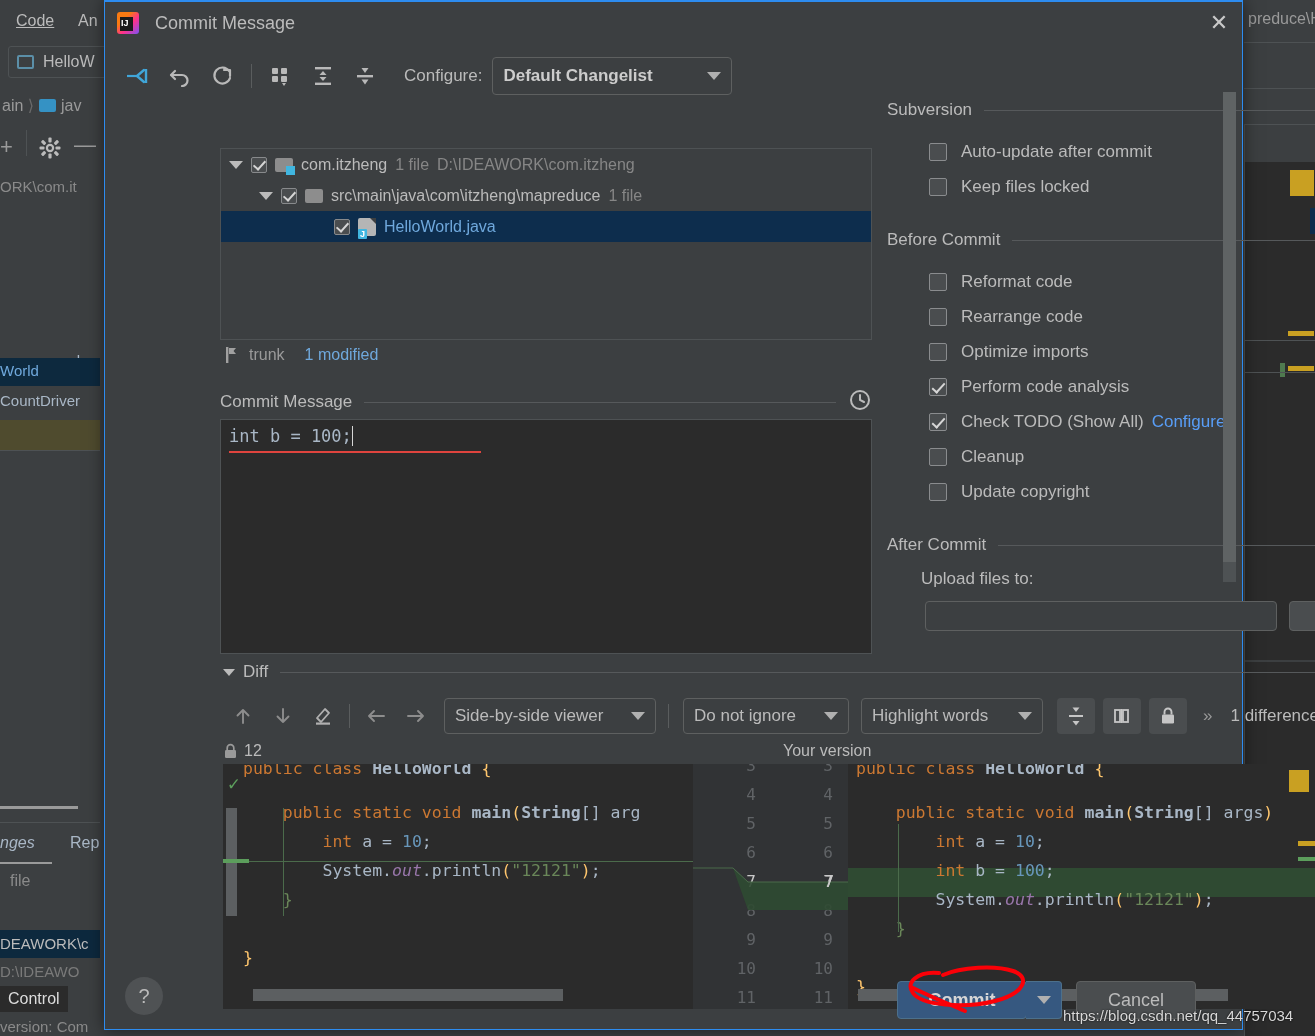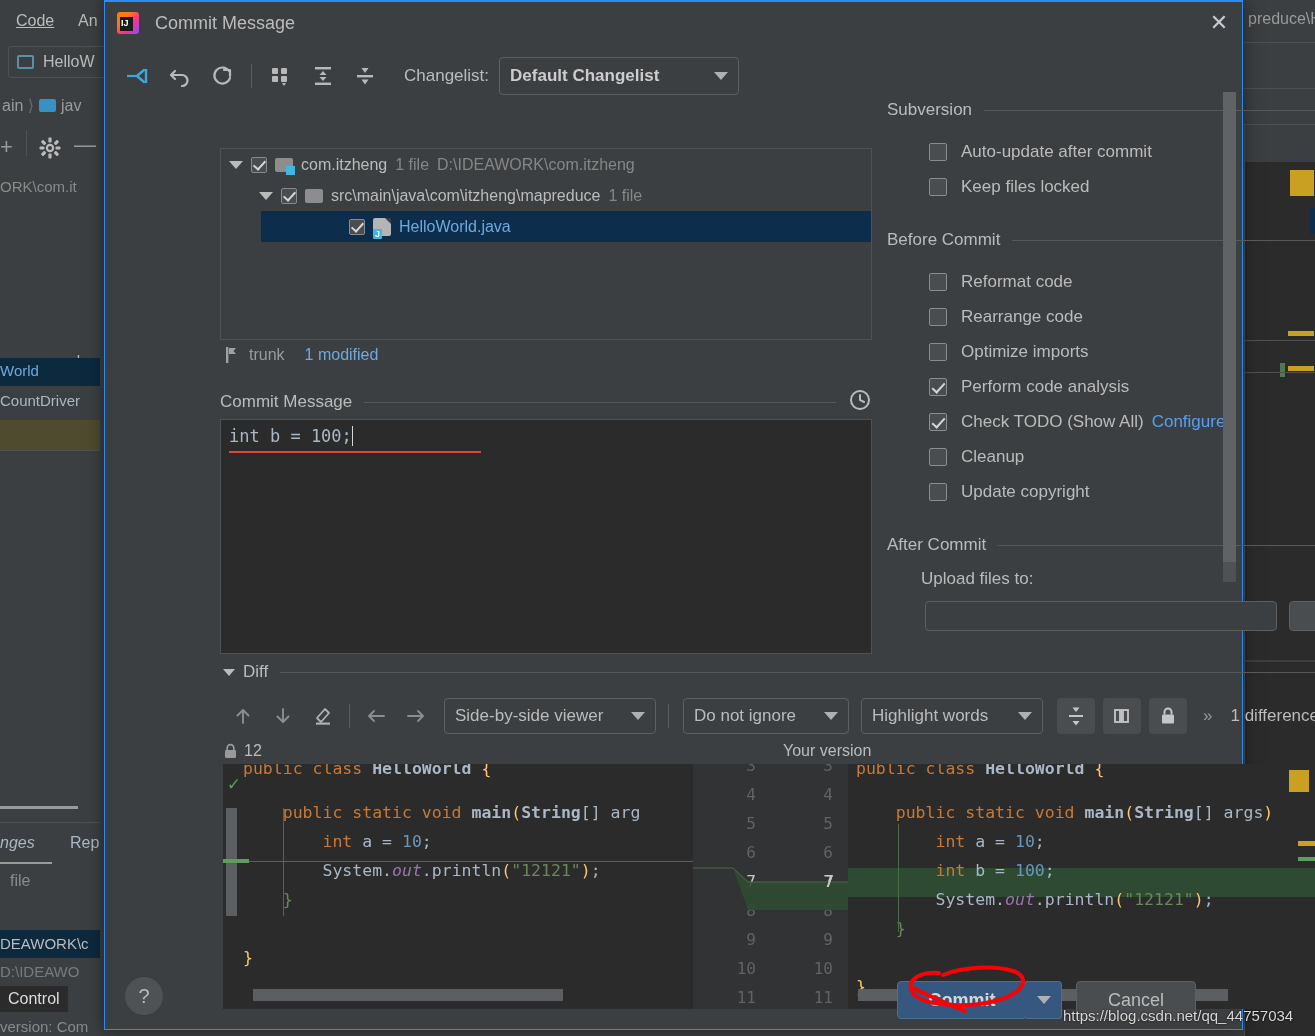--- a/index.html
+++ b/index.html
@@ -527,21 +527,21 @@
         </svg>
       </div>
       <div class="tb-btn">
         <svg width="26" height="24" viewBox="0 0 26 24">
           <rect x="5" y="11" width="16" height="2.4" fill="#b9b9b9"></rect>
           <path d="M13 4 L9.5 9 L16.5 9 Z" fill="#b9b9b9" transform="rotate(180 13 6.5)"></path>
           <path d="M13 15.5 L9.5 20.5 L16.5 20.5 Z" fill="#b9b9b9" transform="rotate(180 13 18)"></path>
         </svg>
       </div>
       <div id="changelist-label">
-        <span>Changelist:</span>
+        <span>Configure:</span>
       </div>
       <div id="changelist-select">
         <span class="cl-text">Default Changelist</span>
         <span class="caret-dn"></span>
       </div>
     </div>
 
     <div id="tree-panel">
 
       <div class="tree-row" style="padding-left:8px;">
@@ -554,21 +554,21 @@
       </div>
 
       <div class="tree-row" style="padding-left:38px;">
         <span class="tw"></span>
         <span class="cb checked"></span>
         <span class="folder-ico"></span>
         <span class="t-name">src\main\java\com\itzheng\mapreduce</span>
         <span class="t-meta">1 file</span>
       </div>
 
-      <div class="tree-row selected" style="padding-left:88px;margin-left:40px;">
+      <div class="tree-row selected" style="padding-left:113px;">
         <span class="cb checked"></span>
         <span class="java-ico"></span>
         <span class="t-name file">HelloWorld.java</span>
       </div>
     </div>
 
     <div id="branch-row">
       <svg class="br-ico" width="18" height="20" viewBox="0 0 18 20">
         <rect x="3" y="2" width="2.4" height="16" fill="#a0a0a0"></rect>
         <path d="M6 3 L13 3 L10.5 6 L13 9 L6 9 Z" fill="#a0a0a0"></path>

